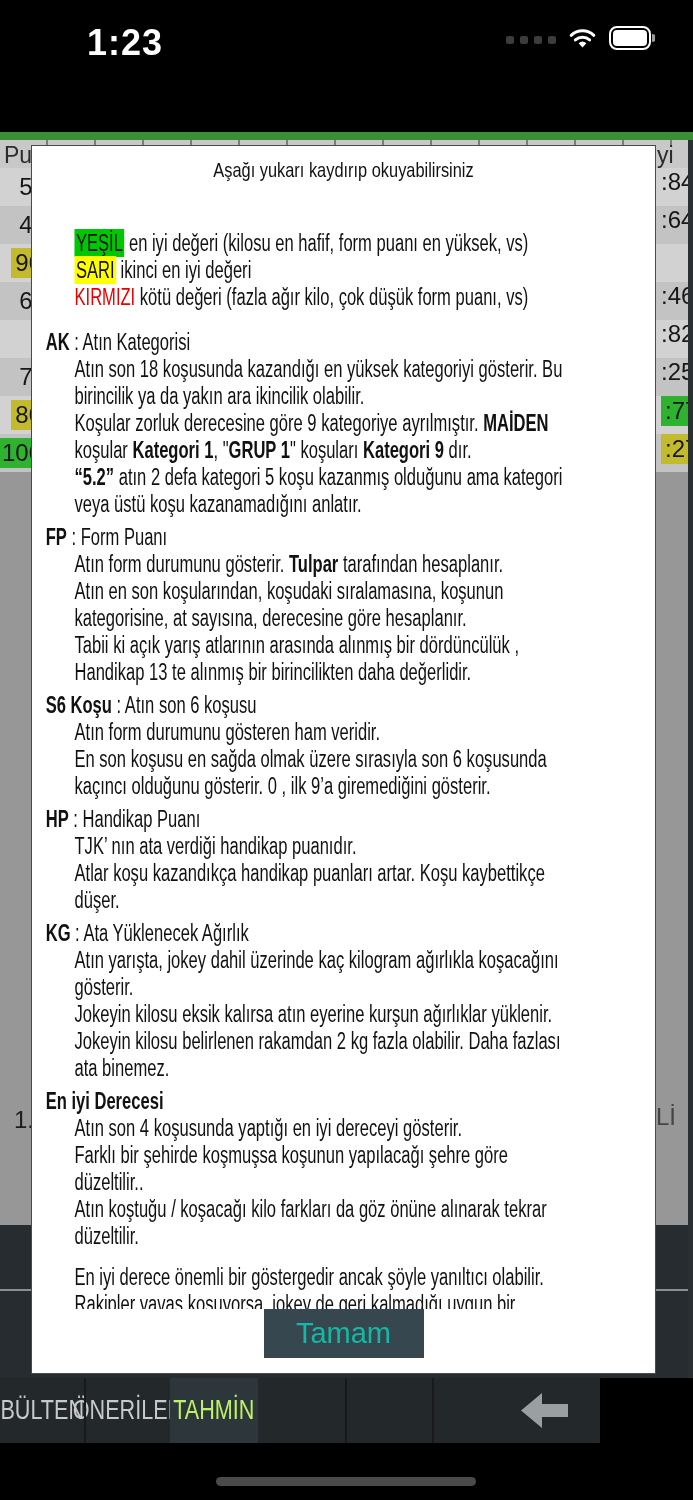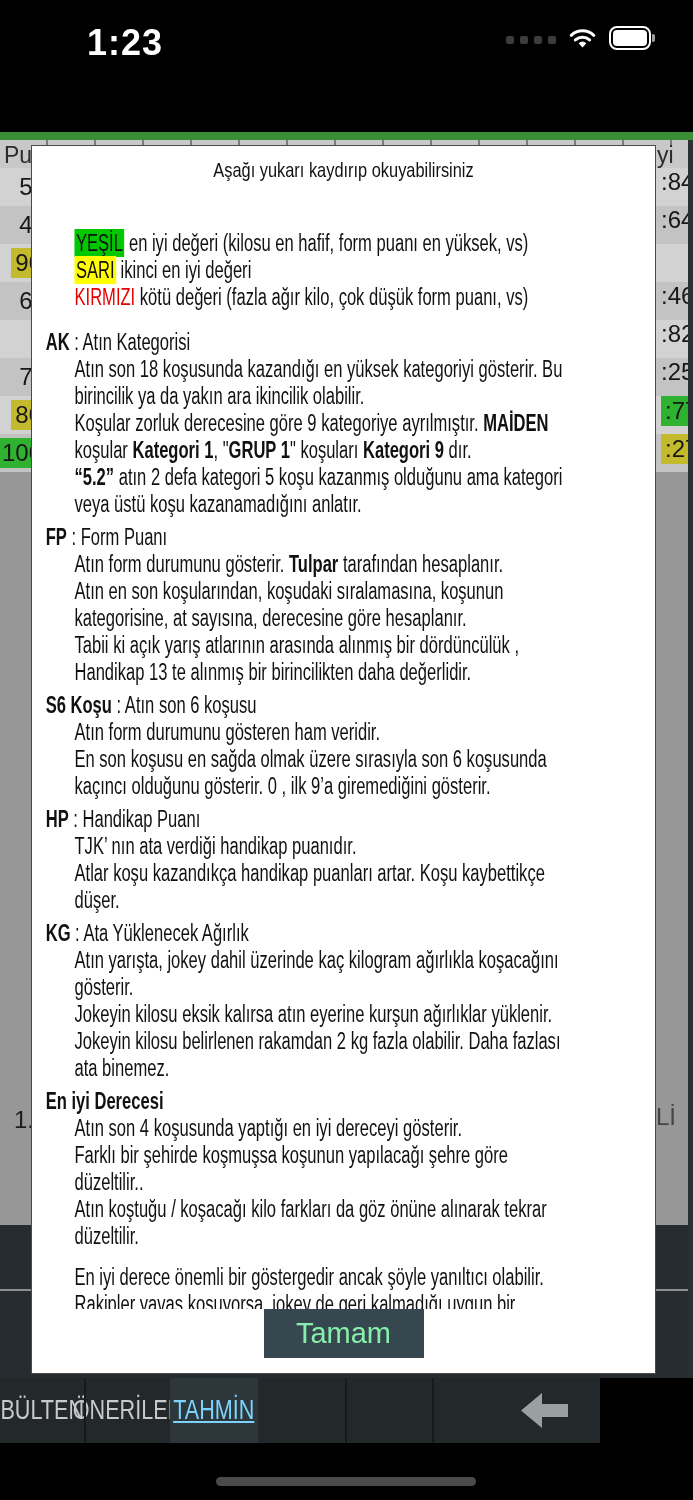--- a/index.html
+++ b/index.html
@@ -63,29 +63,29 @@
          transform:scaleX(.72);transform-origin:0 50%;padding-left:19px;}
   .mhead .hname{font-weight:700;}
   .section{margin-top:6px;}
   .section.first{margin-top:18px;}
   .blankline{height:14px;}
   .seg-b{font-weight:700;}
   .leg-green-bg{background:#00c800;padding:1px 2px;}
   .leg-yellow-bg{background:#ffff00;padding:1px 2px;}
   .leg-red-text{color:#e80000;}
   .okbtn{position:absolute;left:50%;transform:translateX(-50%);top:1163px;width:160px;height:49px;
-         background:#37474f;color:#86efac;font-size:29px;display:flex;align-items:center;
+         background:#37474f;color:#14b8a6;font-size:29px;display:flex;align-items:center;
          justify-content:center;border:none;font-family:"Liberation Sans",sans-serif;}
 
   
   .nav{position:absolute;left:0;top:1378px;width:600px;height:65px;background:#23282b;z-index:6;}
   .nav-item{position:absolute;top:0;height:65px;display:flex;align-items:center;justify-content:center;
             color:#c9c9c9;font-size:27px;}
   .nav-item span{transform:scaleX(.8);transform-origin:50% 50%;white-space:nowrap;}
-  .nav-item.active{background:#2d373b;color:#7dd3fc;text-decoration:underline;}
+  .nav-item.active{background:#2d373b;color:#bef264;}
   .nav-sep{position:absolute;top:0;width:2px;height:65px;background:#17191c;}
   .backarrow{position:absolute;right:32px;top:15px;width:47px;height:35px;cursor:pointer;}
   .blackbottom{position:absolute;left:0;top:1443px;width:693px;height:57px;background:#000;}
   .homebar{position:absolute;left:216px;top:1477px;width:260px;height:9px;border-radius:5px;background:#4a4a4a;}
 </style>
 </head>
 <body>
 
 <div id="screen">
 

